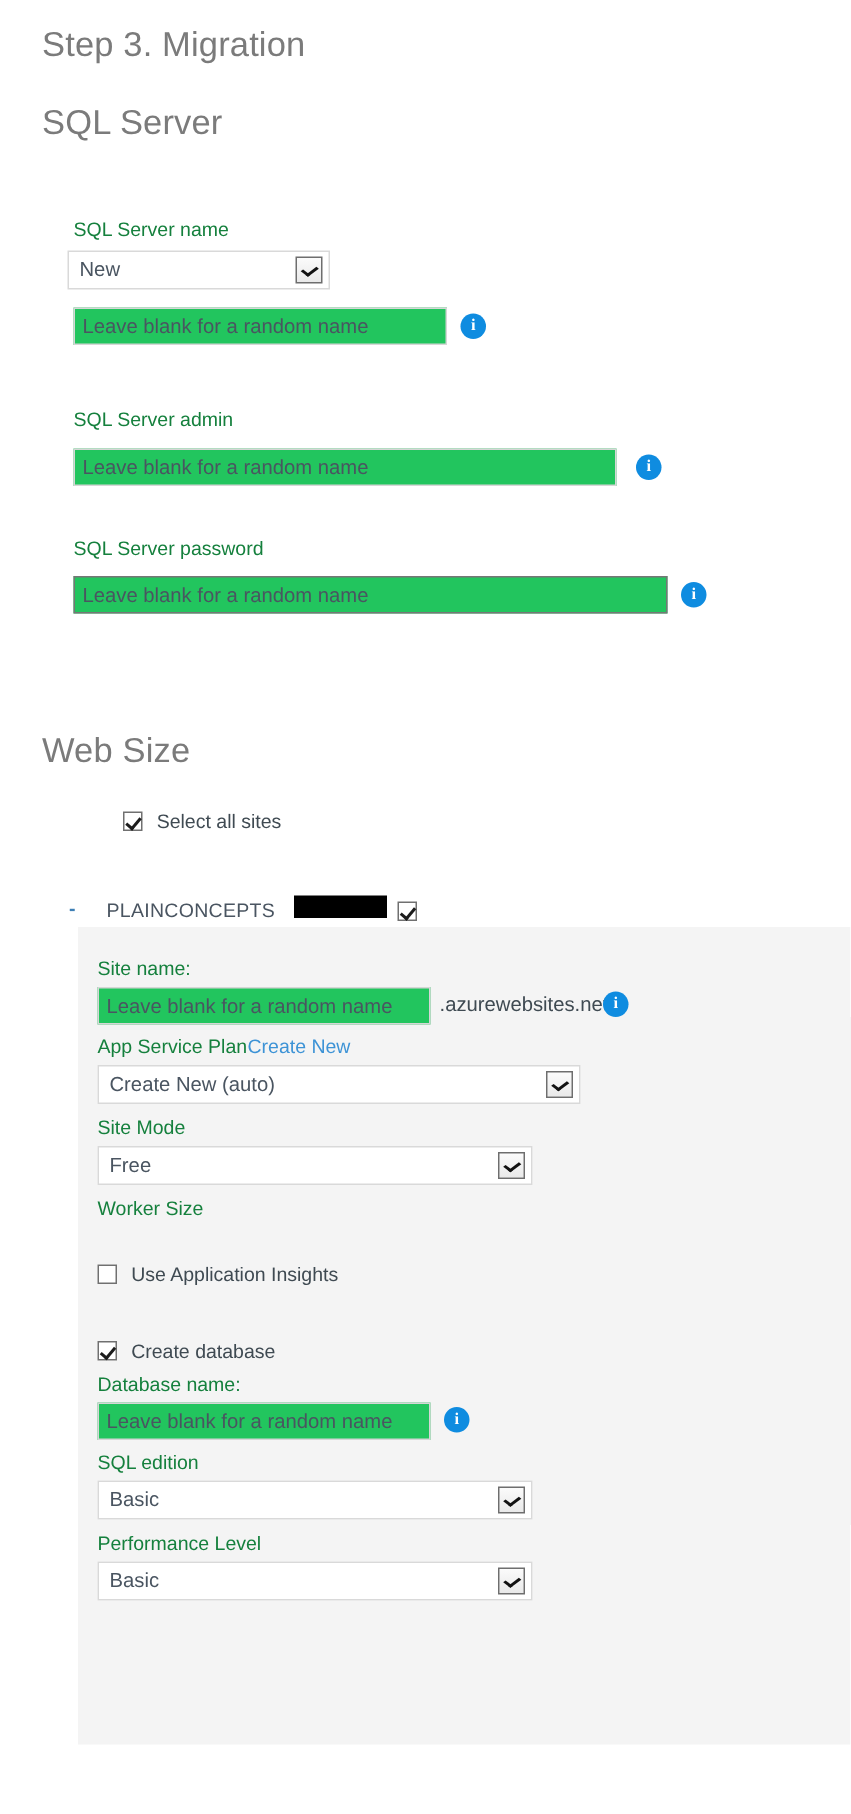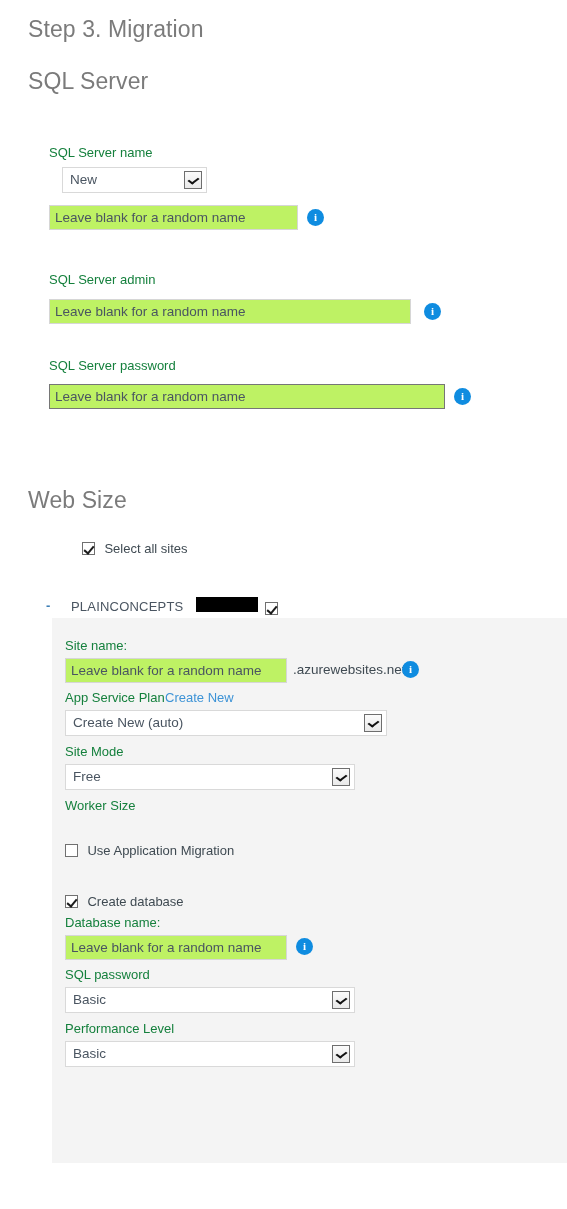--- a/index.html
+++ b/index.html
@@ -39,21 +39,21 @@
   .fld-label {
     position: absolute;
     font-size: 13px; color: #15803d;
     white-space: nowrap;
   }
 
   
   .txt {
     position: absolute;
     height: 25px;
-    background: #bef264;
+    background: #22c55e;
     font-size: 13.5px;
     color: #4a5561;
     padding: 0 5px;
     line-height: 24px;
     white-space: nowrap;
     overflow: hidden;
   }
   .txt.light { border: 1px solid #d6d6d6; }
   .txt.dark  { border: 1px solid #767676; }
 
@@ -168,21 +168,21 @@
   }
 </style>
 </head>
 <body>
 
 <div class="h-step">Step 3. Migration</div>
 <div class="h-section-sql">SQL Server</div>
 
 <div class="fld-label" style="left:49px; top:145px;">SQL Server name</div>
 
-<div class="sel" style="left:62px; top:167px; width:145px;">
+<div class="sel" style="left:45px; top:167px; width:175px;">
   <span class="sel-text">New</span>
   <span class="sel-btn"></span>
 </div>
 
 <div class="txt light" style="left:49px; top:205px; width:249px;">Leave blank for a random name</div>
 <div class="info" style="left:307px; top:209px;">i</div>
 
 <div class="fld-label" style="left:49px; top:272px;">SQL Server admin</div>
 <div class="txt light" style="left:49px; top:299px; width:362px;">Leave blank for a random name</div>
 <div class="info" style="left:424px; top:303px;">i</div>
@@ -222,33 +222,33 @@
   <div class="fld-label" style="left:13px; top:126px;">Site Mode</div>
   <div class="sel" style="left:13px; top:146px; width:290px;padding-left:24px;">
     <span class="sel-text">Free</span>
     <span class="sel-btn"></span>
   </div>
 
   <div class="fld-label" style="left:13px; top:180px;">Worker Size</div>
 
   <div class="cbox-row" style="left:13px; top:223px;">
     <span class="cbox"></span>
-    <span class="cbox-label">Use Application Migration</span>
+    <span class="cbox-label">Use Application Insights</span>
   </div>
 
   <div class="cbox-row" style="left:13px; top:274px;">
     <span class="cbox checked"></span>
     <span class="cbox-label">Create database</span>
   </div>
 
   <div class="fld-label" style="left:13px; top:297px;">Database name:</div>
   <div class="txt light" style="left:13px; top:317px; width:222px;">Leave blank for a random name</div>
   <div class="info" style="left:244px; top:320px;">i</div>
 
-  <div class="fld-label" style="left:13px; top:349px;">SQL password</div>
+  <div class="fld-label" style="left:13px; top:349px;">SQL edition</div>
   <div class="sel" style="left:13px; top:369px; width:290px;">
     <span class="sel-text">Basic</span>
     <span class="sel-btn"></span>
   </div>
 
   <div class="fld-label" style="left:13px; top:403px;">Performance Level</div>
   <div class="sel" style="left:13px; top:423px; width:290px;">
     <span class="sel-text">Basic</span>
     <span class="sel-btn"></span>
   </div>

